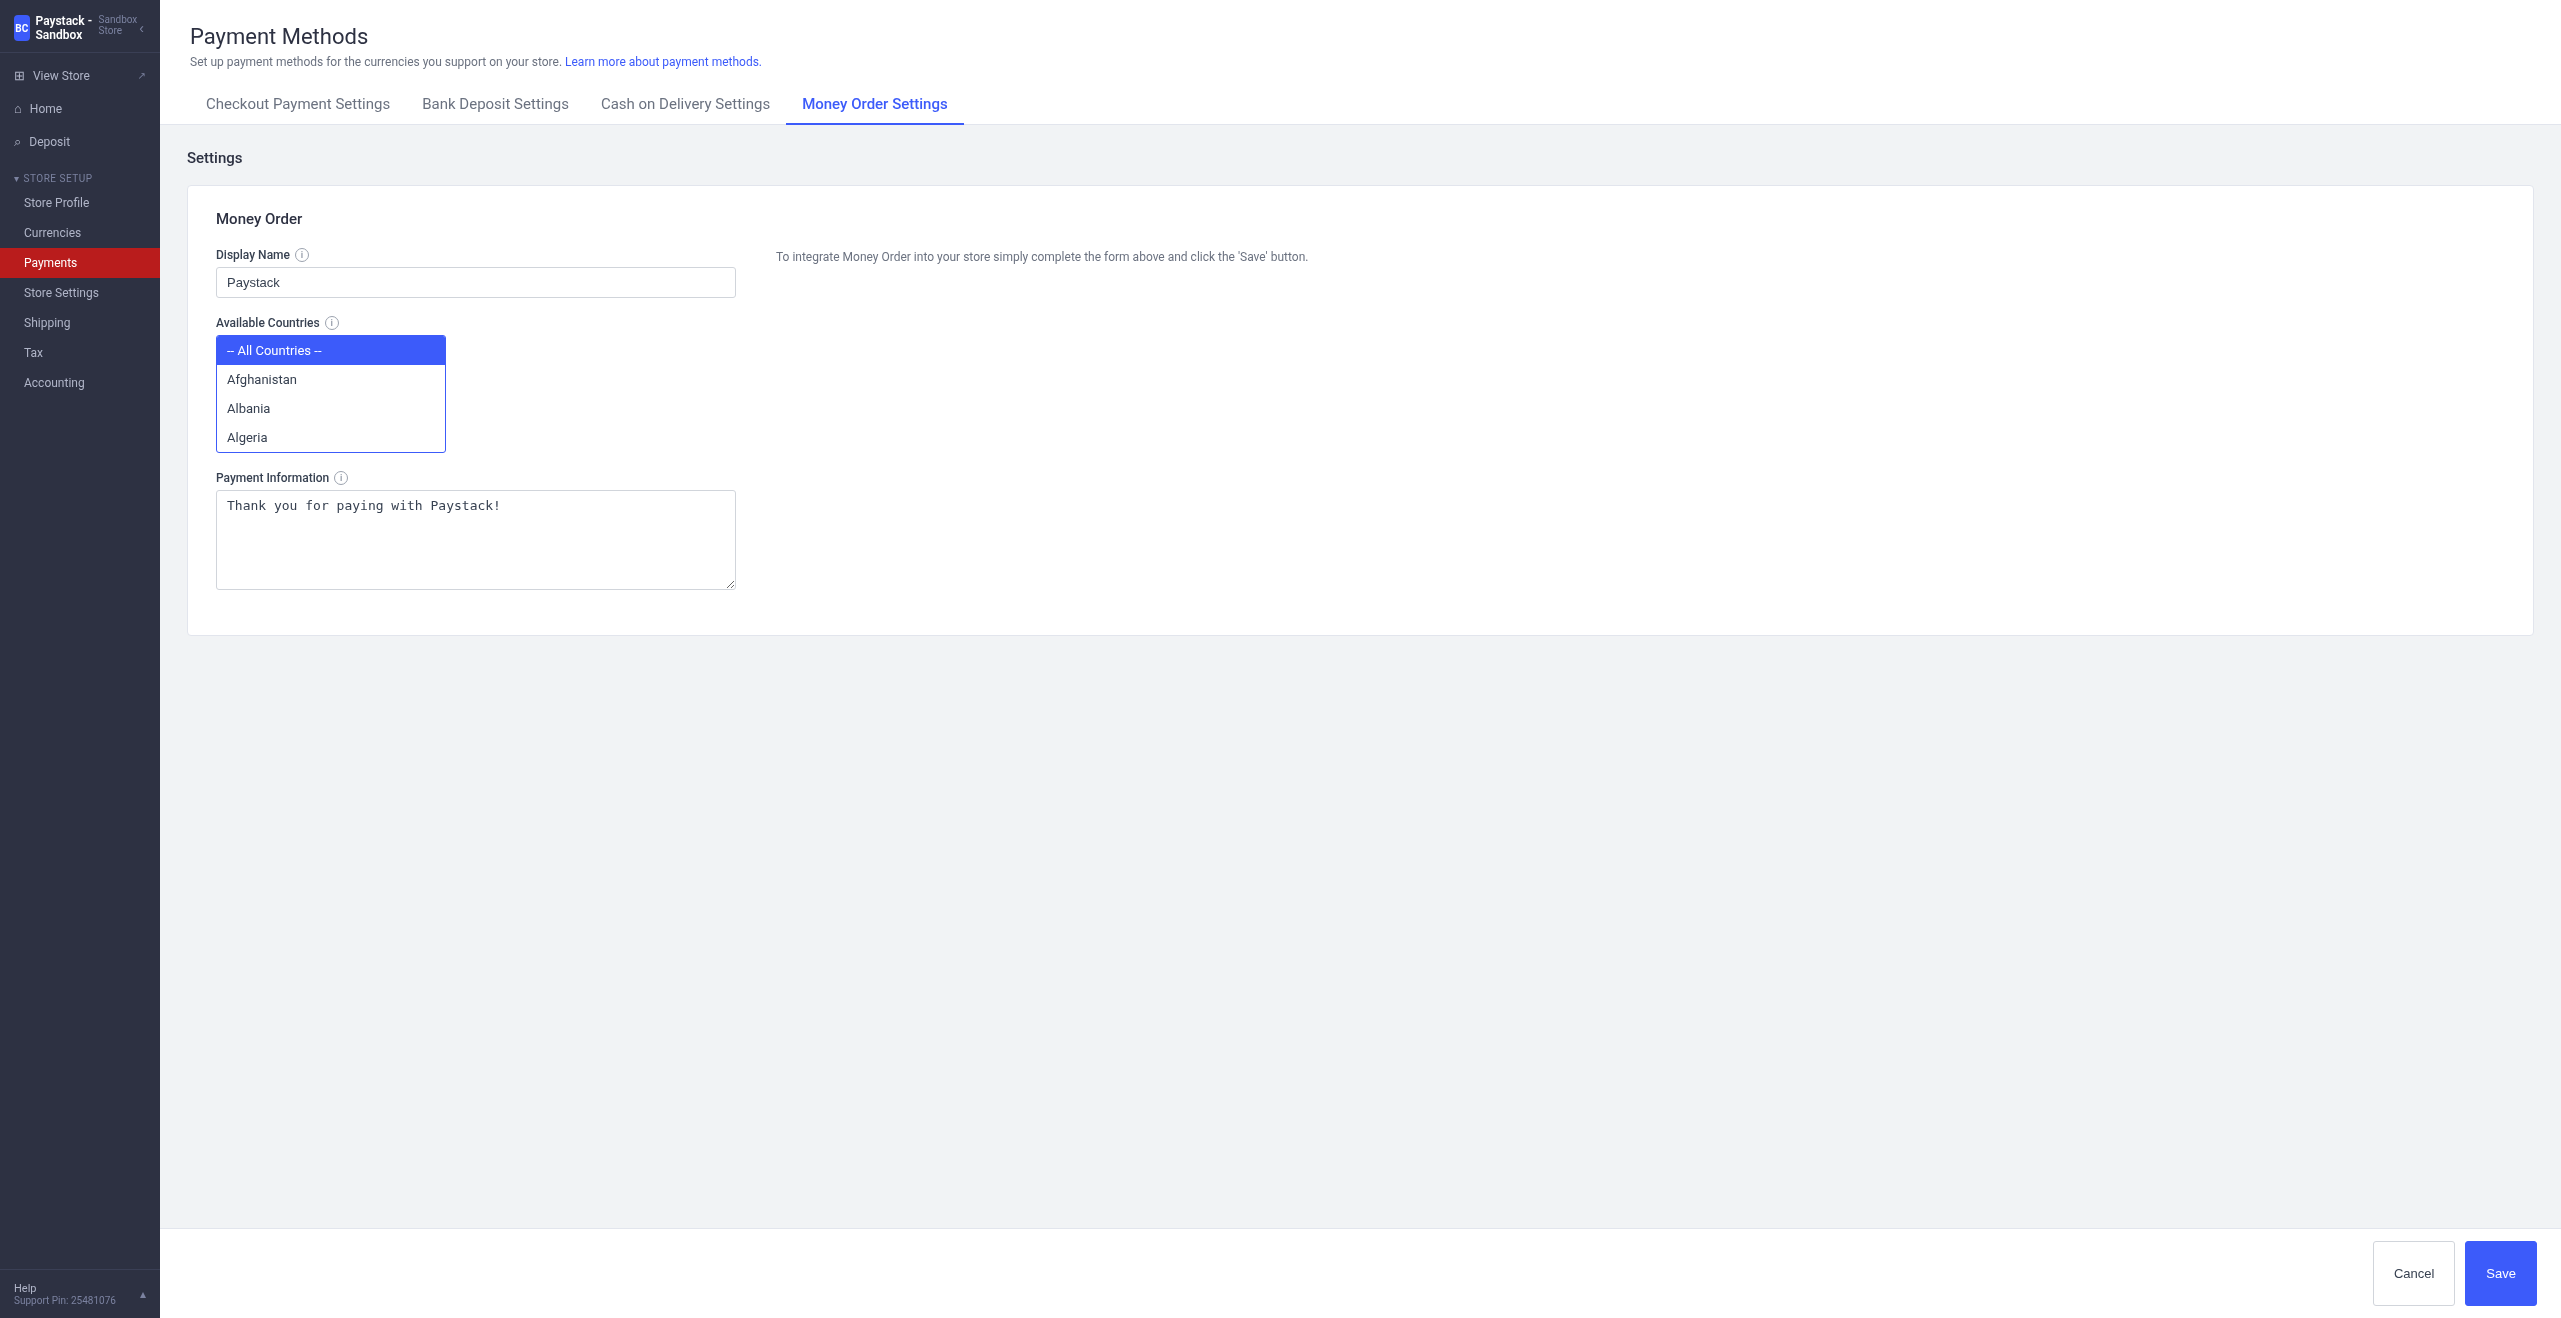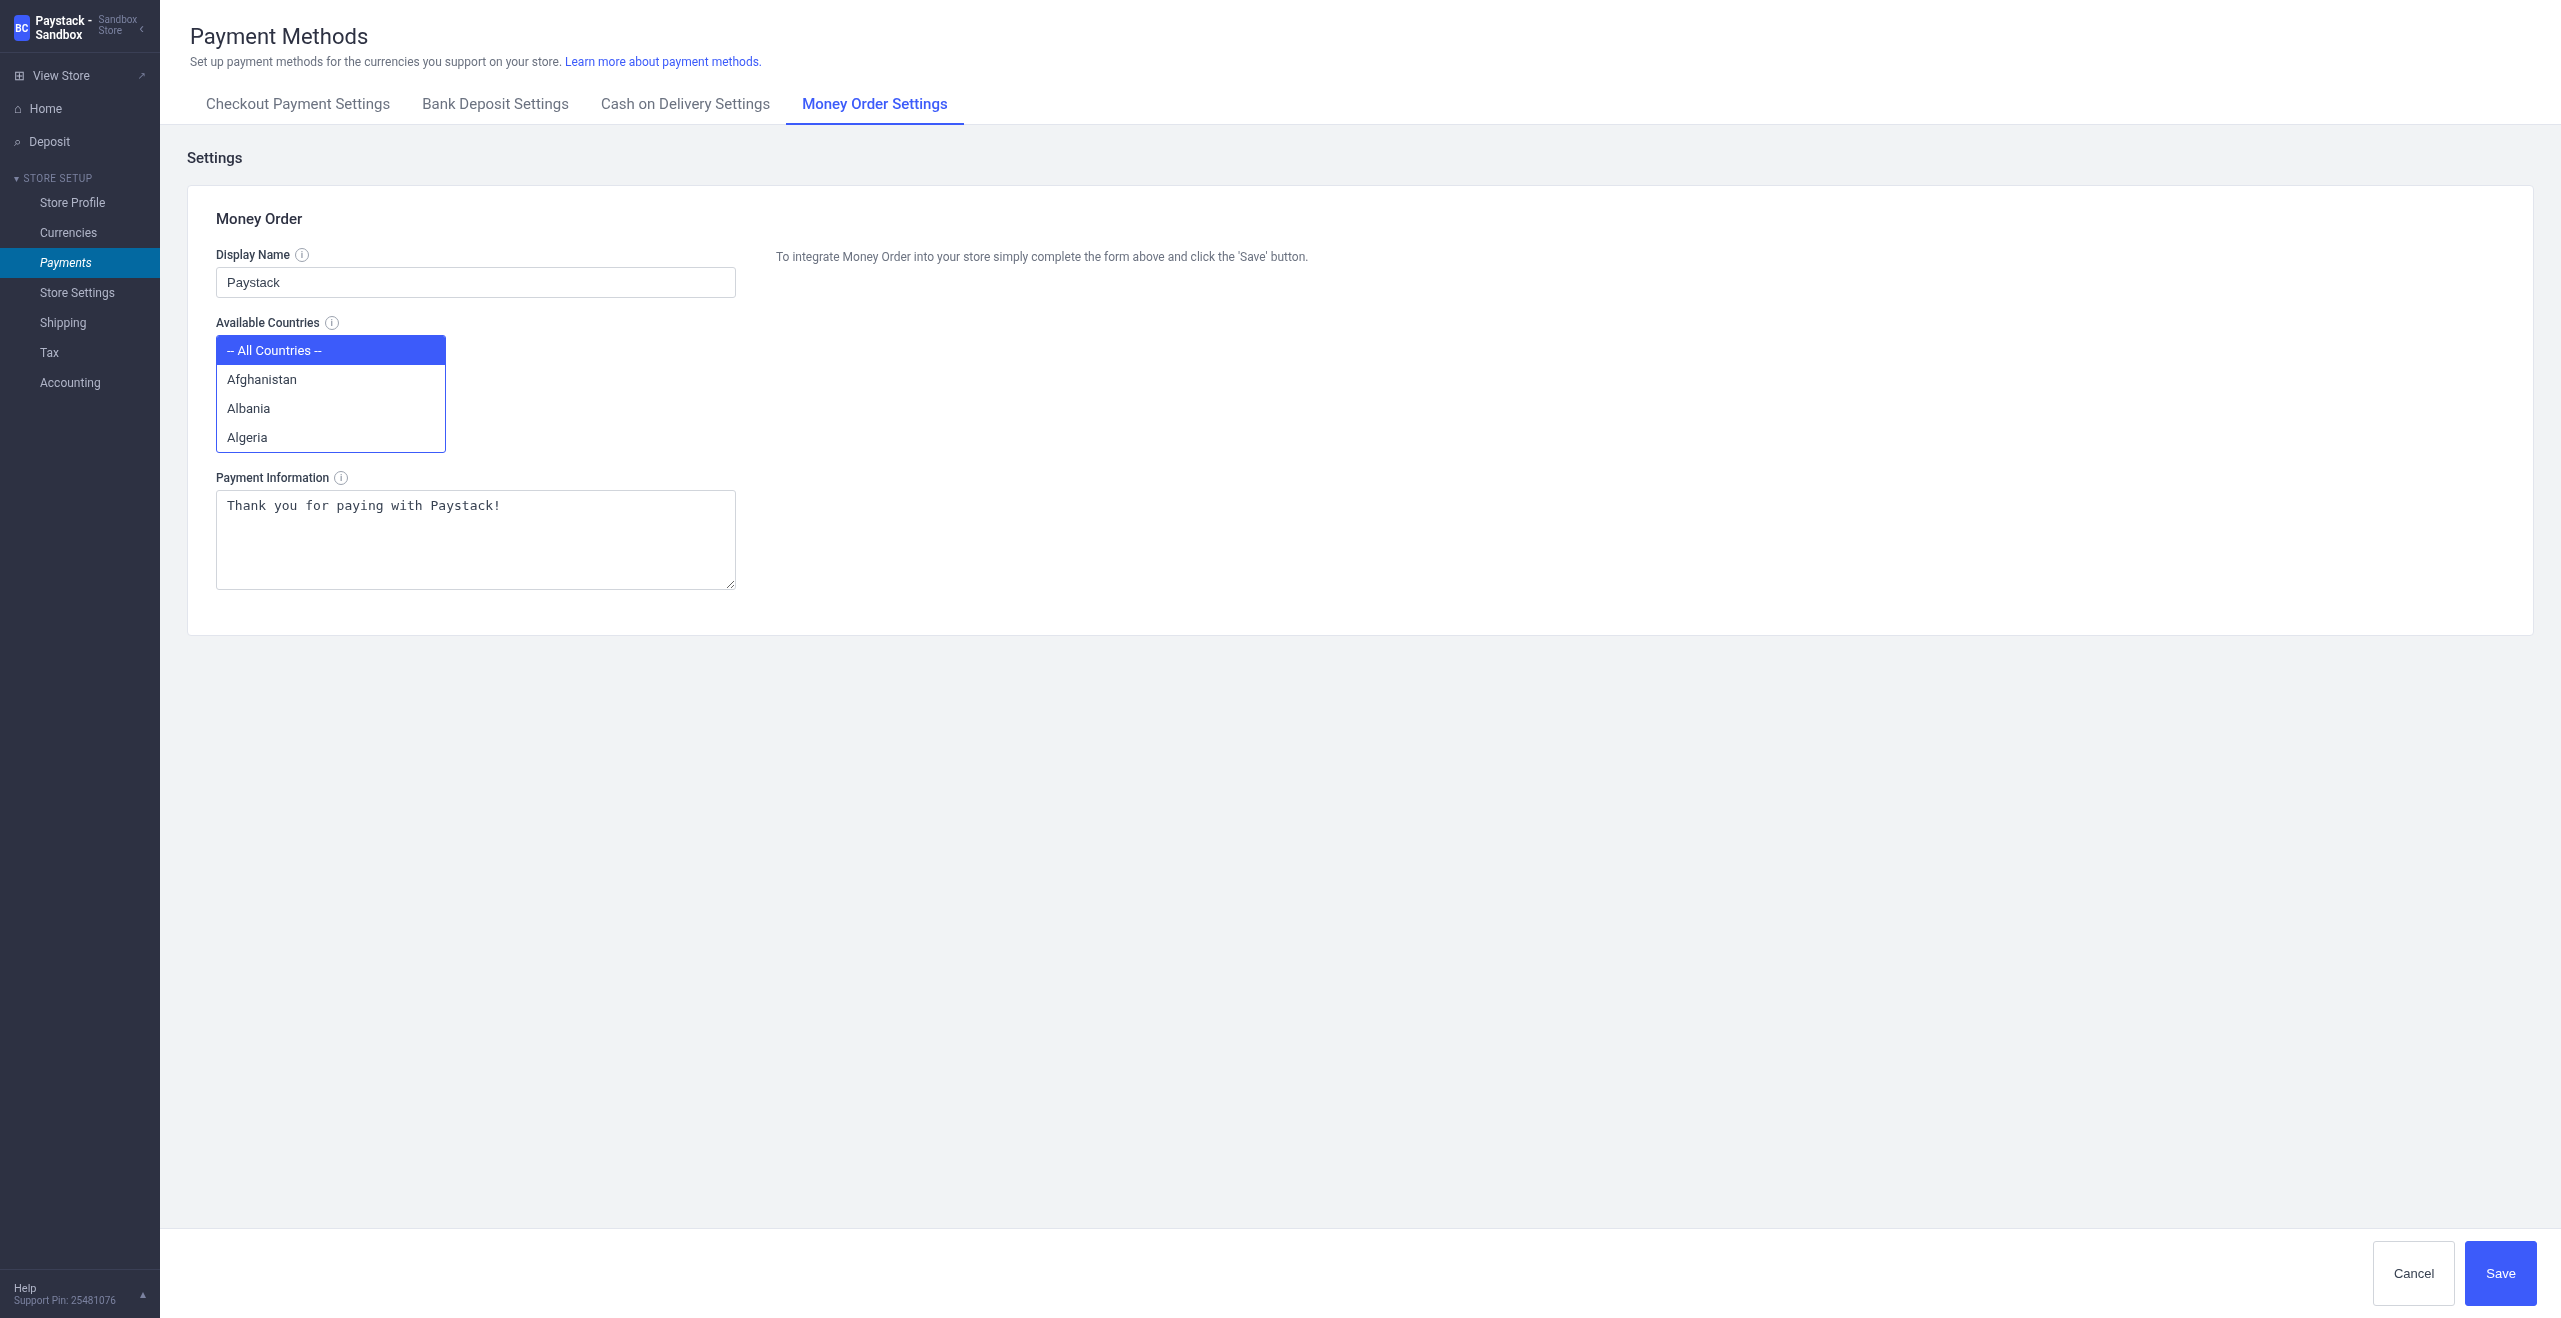--- a/index.html
+++ b/index.html
@@ -49,23 +49,23 @@
     }
     .nav-icon { font-size: 13px; }
     .nav-link-icon { font-size: 10px; color: #7b82a0; margin-left: auto; }
     .section-group { margin-top: 4px; }
     .section-header {
       padding: 10px 14px 4px;
       font-size: 10px; color: #7b82a0; text-transform: uppercase; letter-spacing: 0.5px;
       cursor: pointer; display: flex; align-items: center; gap: 4px;
     }
     .sub-item {
-      padding: 8px 14px 8px 40px; cursor: pointer; color: #b0b5c8; font-size: 12px;
-    }
-    .sub-item.active { color: #ffffff; background: #0369a1; font-style: italic; }
+      padding: 8px 14px 8px 24px; cursor: pointer; color: #b0b5c8; font-size: 12px;
+    }
+    .sub-item.active { color: #ffffff; background: #b91c1c; }
     .sidebar-footer {
       padding: 12px 14px;
       border-top: 1px solid #3a3f55;
       display: flex; justify-content: space-between; align-items: center;
     }
     .help-text { color: #b0b5c8; font-size: 11px; }
     .support-pin { color: #7b82a0; font-size: 10px; }
 
     
     #main {

